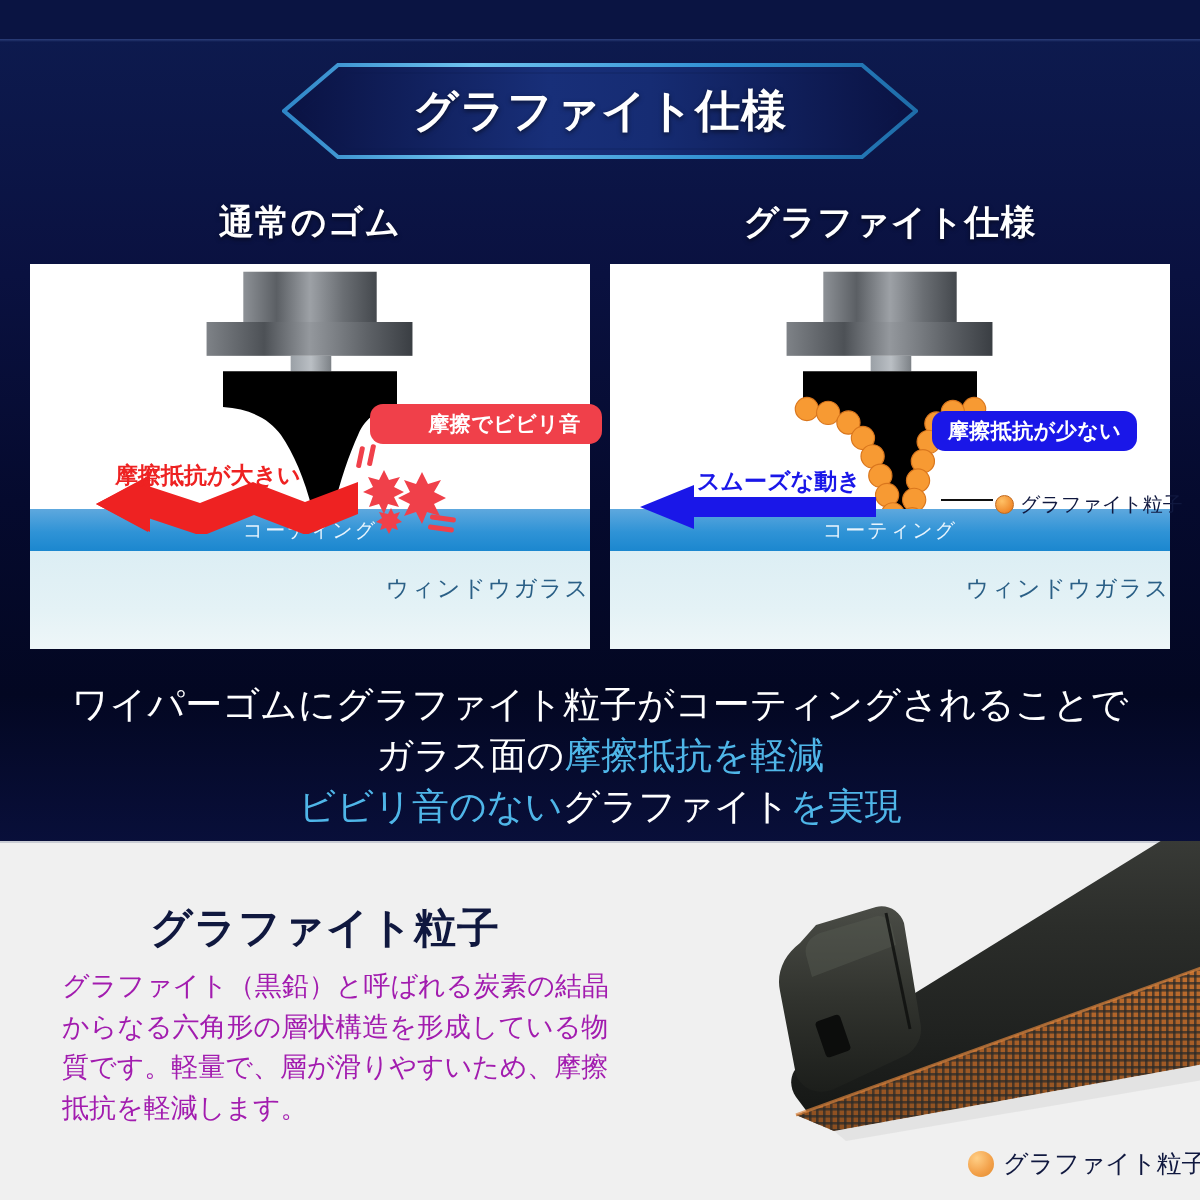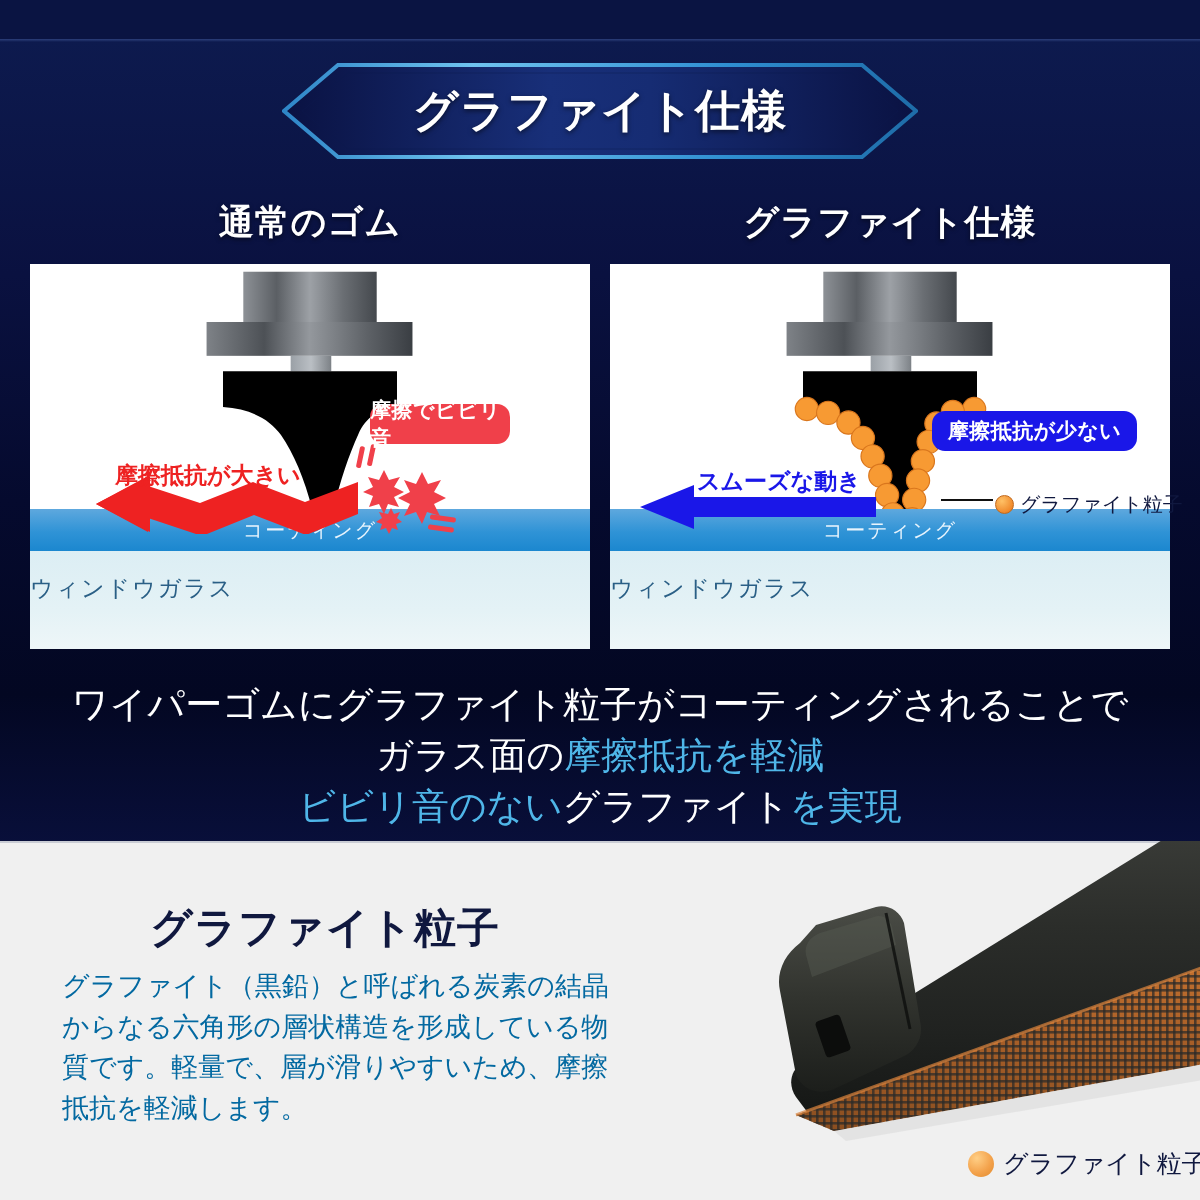--- a/index.html
+++ b/index.html
@@ -51,34 +51,34 @@
     position:absolute;left:0;top:0;width:560px;height:42px;
     display:flex;align-items:center;justify-content:center;
     color:#e8f4fd;font-size:20px;letter-spacing:2px;
   }
   .glass{
     position:absolute;left:0;bottom:0;width:560px;height:98px;
     background:linear-gradient(180deg,#dceef4 0%,#e4f2f6 60%,#eef6f8 100%);
   }
   .glass-label{
     position:absolute;left:0;top:22px;width:560px;
-    text-align:left;color:#2a5f86;font-size:23px;letter-spacing:2px;
+    text-align:right;color:#2a5f86;font-size:23px;letter-spacing:2px;
   }
 
   
   .assembly{position:absolute;left:0;top:0;width:560px;height:290px;}
 
   
   .badge{
     position:absolute;border-radius:13px;
     color:#ffffff;font-size:21px;font-weight:bold;
     display:flex;align-items:center;justify-content:center;
     letter-spacing:.5px;
   }
-  #badge-red{left:370px;top:365px;width:140px;height:40px;background:#f0404a;}
+  #badge-red{left:370px;top:365px;width:195px;height:40px;background:#f0404a;padding-left:37px;}
   #badge-blue{left:932px;top:372px;width:205px;height:40px;background:#1a17e8;}
 
   
   .arrow-label{position:absolute;font-size:23px;font-weight:bold;white-space:nowrap;}
   #lbl-left{left:115px;top:421px;color:#ee2222;}
   #lbl-right{left:697px;top:427px;color:#1a17e8;}
 
   
   .gp-callout{position:absolute;left:995px;top:452px;display:flex;align-items:center;gap:6px;}
   .gp-dot{width:17px;height:17px;border-radius:50%;
@@ -90,21 +90,21 @@
   
   .mid-copy{position:absolute;left:0;top:640px;width:1200px;text-align:center;}
   .mid-line{font-size:37px;font-weight:normal;line-height:1.38;color:#ffffff;letter-spacing:0px;}
   .hl{color:#4fb6e8;}
 
   
   .bottom-sec{position:absolute;left:0;top:841px;width:1200px;height:359px;background:#f0f0f0;overflow:hidden;}
   .bottom-divider{position:absolute;left:0;top:0;width:1200px;height:2px;background:#c9ccd4;}
 
   .bt-title{position:absolute;left:150px;top:59px;font-size:42px;font-weight:bold;color:#10183f;letter-spacing:1px;}
-  .bt-body{position:absolute;left:62px;top:125px;width:570px;font-size:27px;line-height:1.5;color:#0369a1;}
+  .bt-body{position:absolute;left:62px;top:125px;width:570px;font-size:27px;line-height:1.5;color:#a21caf;}
 
   .photo{position:absolute;left:620px;top:-20px;width:600px;height:330px;}
 
   .legend{position:absolute;left:968px;top:1147px;display:flex;align-items:center;gap:9px;}
   .legend-dot{width:26px;height:26px;border-radius:50%;
     background:radial-gradient(circle at 34% 28%,#ffcf86,#f3a14a 58%,#e08a2e 100%);}
   .legend-text{font-size:25px;color:#10183f;white-space:nowrap;}
 </style>
 </head>
 <body>

